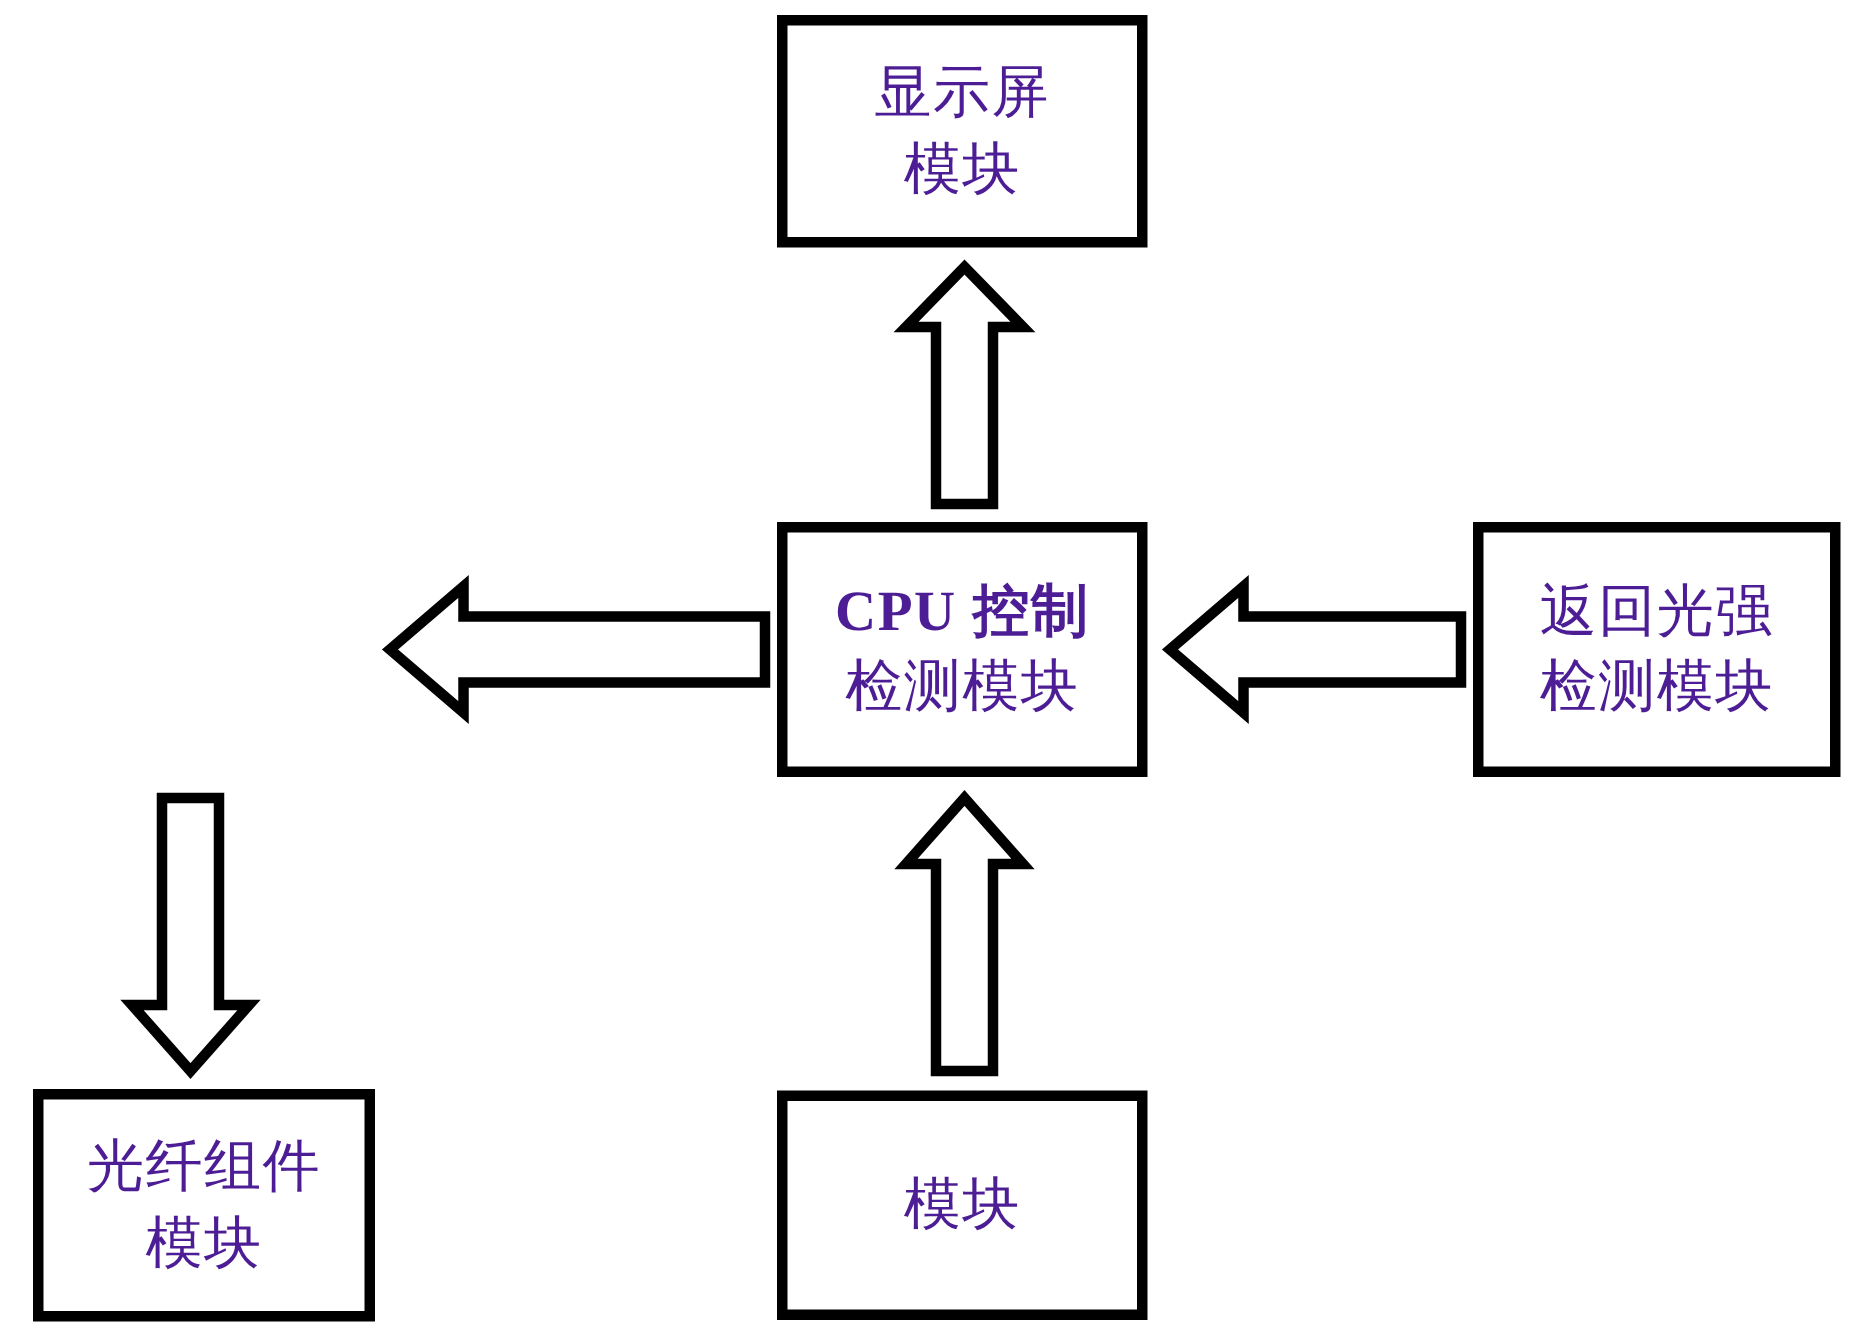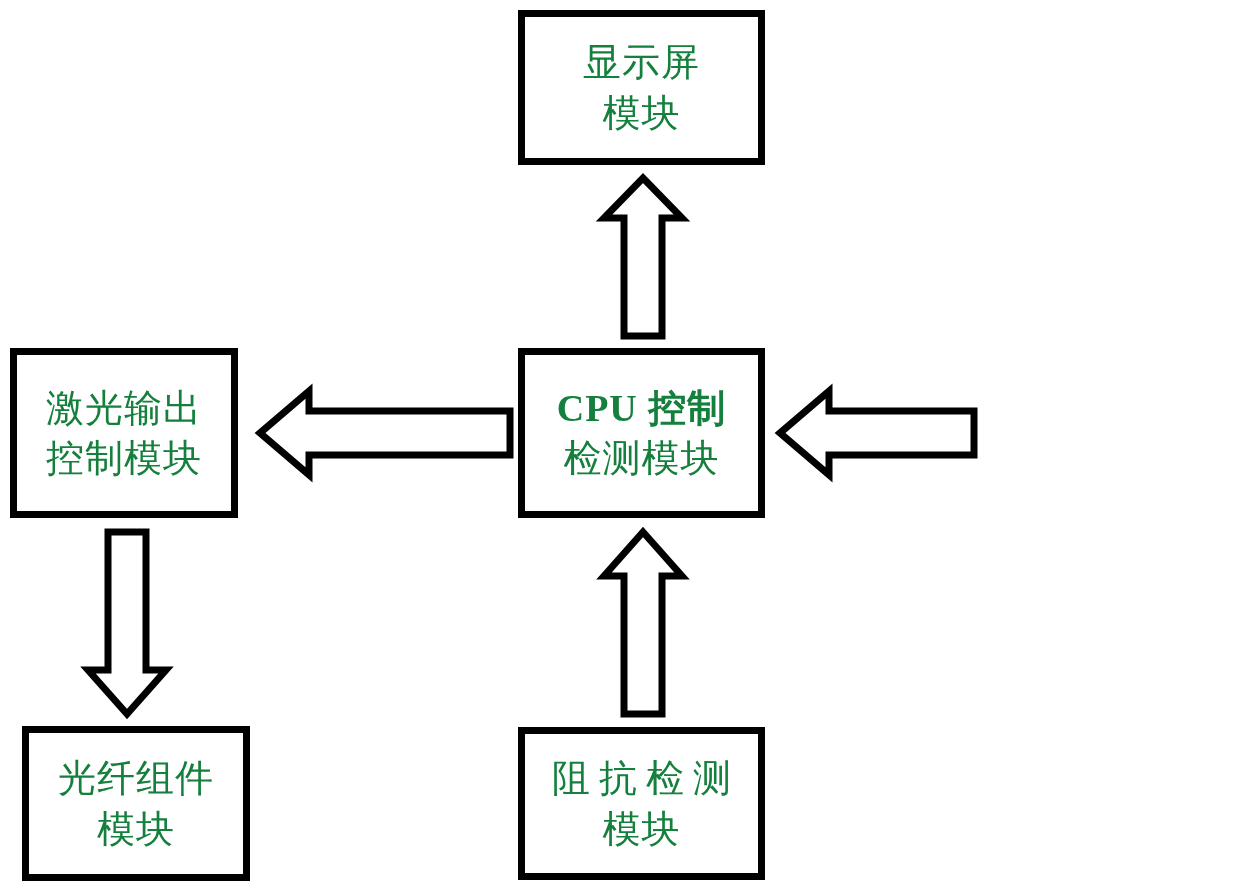--- a/index.html
+++ b/index.html
@@ -20,21 +20,21 @@
   .node {
     position: absolute;
     box-sizing: border-box;
     background: #ffffff;
     border: 7px solid #000000;
     display: flex;
     flex-direction: column;
     align-items: center;
     justify-content: center;
     text-align: center;
-    color: #15803d;
+    color: #4c1d95;
   }
   .node .line {
     display: block;
     font-size: 38px;
     line-height: 1.32;
     letter-spacing: 1px;
     white-space: nowrap;
     font-family: "Liberation Sans", "DejaVu Sans", sans-serif;
   }
   .node .line.serif-lead {
@@ -62,38 +62,37 @@
 </head>
 <body>
 
 <div id="canvas">
 
   <div class="node" style="left:518px; top:10px; width:247px; height:155px;">
     <span class="line">显示屏</span>
     <span class="line">模块</span>
   </div>
 
-  <div class="node" style="left:10px; top:348px; width:228px; height:170px;">
-    <span class="line">激光输出</span>
-    <span class="line">控制模块</span>
-  </div>
 
   <div class="node" style="left:518px; top:348px; width:247px; height:170px;">
     <span class="line serif-lead">CPU 控制</span>
     <span class="line">检测模块</span>
   </div>
 
+  <div class="node" style="left:982px; top:348px; width:245px; height:170px;">
+    <span class="line">返回光强</span>
+    <span class="line">检测模块</span>
+  </div>
 
   <div class="node" style="left:22px; top:726px; width:228px; height:155px;">
     <span class="line">光纤组件</span>
     <span class="line">模块</span>
   </div>
 
   <div class="node" style="left:518px; top:727px; width:247px; height:153px;">
-    <span class="line wide">阻抗检测</span>
     <span class="line">模块</span>
   </div>
 
   <div class="arrow" style="left:600px; top:174px; width:86px; height:166px;">
     <svg width="86" height="166" viewBox="0 0 86 166" aria-hidden="true">
       <polygon points="43,4 82,44 62,44 62,162 24,162 24,44 4,44"></polygon>
     </svg>
   </div>
 
   <div class="arrow" style="left:256px; top:385px; width:258px; height:96px;">

